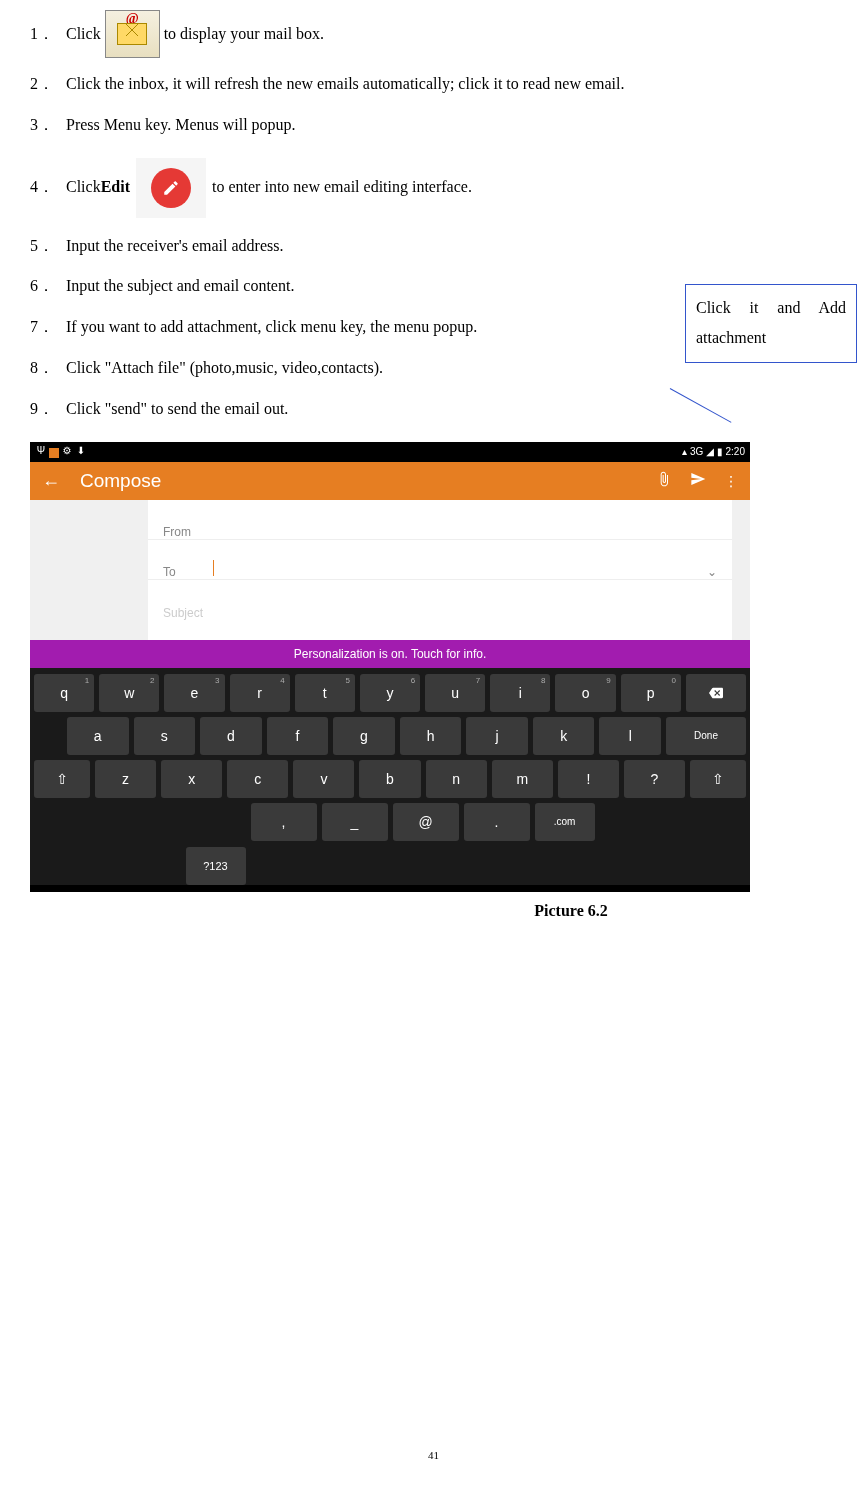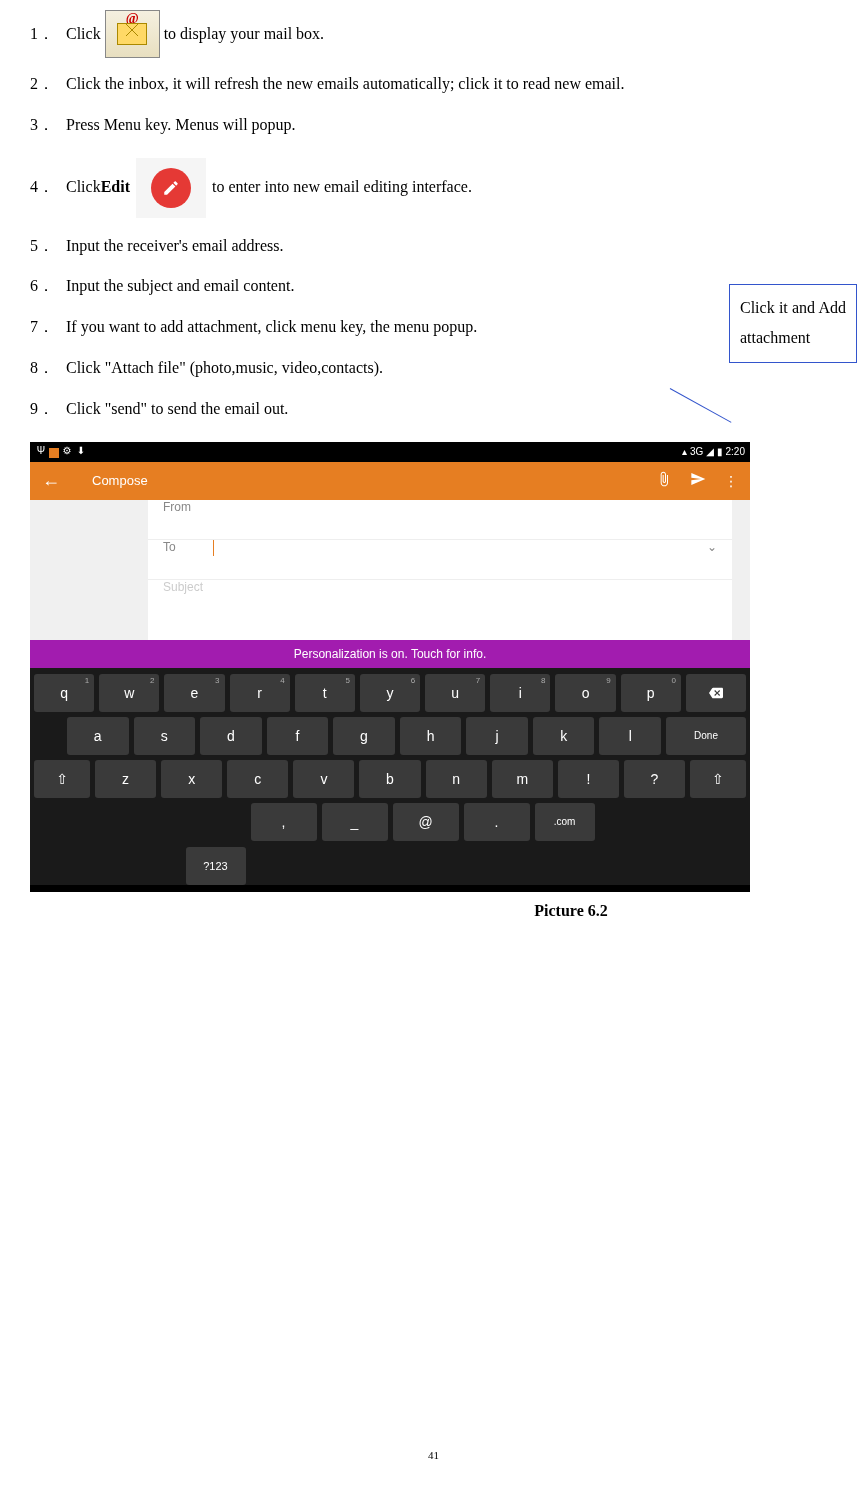--- a/index.html
+++ b/index.html
@@ -98,21 +98,21 @@
       background: white;
       padding: 8px 10px;
       font-size: 16px;
       text-align: justify;
       text-align-last: justify;
       line-height: 1.9;
     }
     .callout-1 {
       top: 284px;
       right: 10px;
-      width: 128px;
+      width: 172px;
     }
     .callout-line {
       position: absolute;
       background: #3355cc;
       height: 1px;
       transform-origin: left center;
     }
     .line1 {
       top: 388px;
       left: 670px;
@@ -147,38 +147,38 @@
     .compose-header {
       height: 38px;
       background: #e67e22;
       display: flex;
       align-items: center;
       padding: 0 12px;
       color: white;
       font-family: sans-serif;
     }
     .compose-header .back { font-size: 18px; margin-right: 20px; }
-    .compose-title { font-size: 13px; flex: 1; margin-left: 12px; }
+    .compose-title { font-size: 19px; flex: 1; }
     .compose-actions { display: flex; gap: 18px; align-items: center; }
     .compose-actions span { font-size: 14px; }
     
     .compose-body {
       background: #f0f0f0;
       height: 140px;
       padding: 0 18px;
     }
     .compose-fields {
       background: white;
       margin-left: 100px;
       height: 140px;
       position: relative;
     }
     .field-row {
       display: flex;
-      align-items: flex-start;
+      align-items: flex-end;
       height: 40px;
       padding: 0 15px;
       border-bottom: 1px solid #eee;
       font-family: sans-serif;
       font-size: 12px;
     }
     .field-label { color: #888; width: 50px; }
     .field-value { color: #333; flex: 1; }
     .field-cursor {
       width: 1px;

